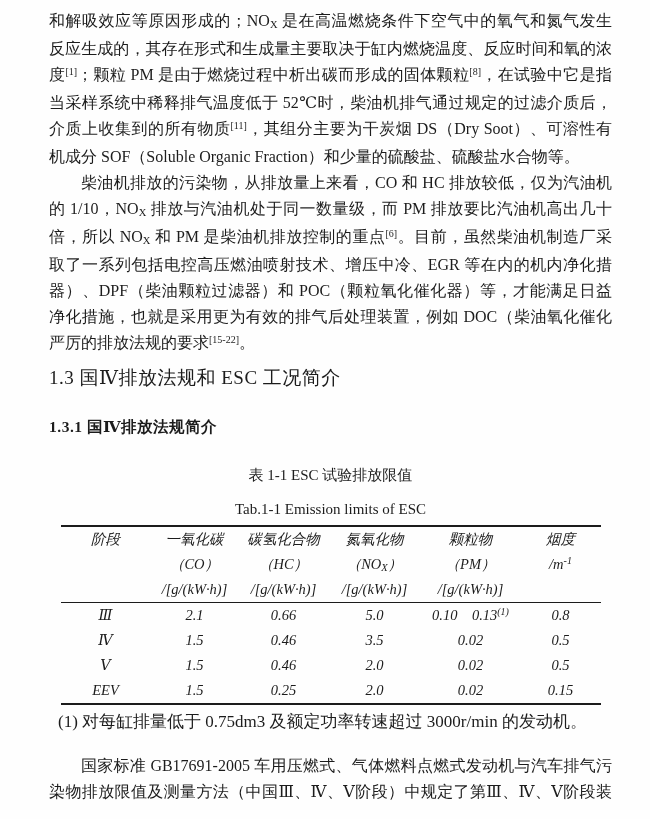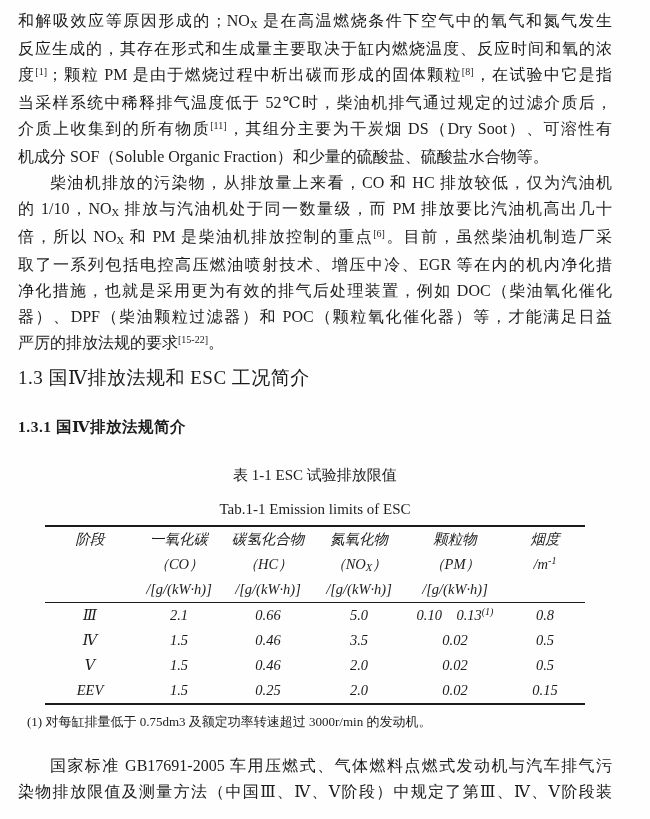--- a/index.html
+++ b/index.html
@@ -4,21 +4,21 @@
 <style>
   html,body{margin:0;padding:0;background:#e8e8e8;}
   .page{
     position:relative;
     width:650px;height:819px;
     margin:0 auto;
     background:#fefefe;
     color:#1c1c1c;
     font-family:"Liberation Serif","DejaVu Serif",serif;
     box-sizing:border-box;
-    padding:8px 38px 0 18px;
+    padding:8px 38px 0 49px;
     overflow:hidden;
   }
   .para{margin:0;}
   .line{
     font-size:16px;
     line-height:26px;
     text-align:justify;
     text-align-last:justify;
     text-justify:inter-character;
     white-space:nowrap0;
@@ -52,21 +52,21 @@
   table.limits th, table.limits td{
     font-weight:normal;
     text-align:center;
     font-size:14.5px;
     height:25px;
     padding:0;
     vertical-align:middle;
     font-style:italic;
   }
   .footnote{
-    font-size:13px;line-height:16px;
+    font-size:17px;line-height:16px;
     margin:9px 0 0 9px;
   }
   .bottom-para{margin-top:23px;}
 </style>
 </head>
 <body>
 
 <div class="page">
 
   <div class="para">
@@ -76,22 +76,22 @@
       <div class="line">当采样系统中稀释排气温度低于 52℃时，柴油机排气通过规定的过滤介质后，</div>
       <div class="line">介质上收集到的所有物质<span class="sp">[11]</span>，其组分主要为干炭烟 DS（Dry Soot）、可溶性有</div>
       <div class="line end">机成分 SOF（Soluble Organic Fraction）和少量的硫酸盐、硫酸盐水合物等。</div>
     </div>
 
   <div class="para">
       <div class="line indent">柴油机排放的污染物，从排放量上来看，CO 和 HC 排放较低，仅为汽油机</div>
       <div class="line">的 1/10，NO<span class="sb">X</span> 排放与汽油机处于同一数量级，而 PM 排放要比汽油机高出几十</div>
       <div class="line">倍，所以 NO<span class="sb">X</span> 和 PM 是柴油机排放控制的重点<span class="sp">[6]</span>。目前，虽然柴油机制造厂采</div>
       <div class="line">取了一系列包括电控高压燃油喷射技术、增压中冷、EGR 等在内的机内净化措</div>
+      <div class="line">器）、DPF（柴油颗粒过滤器）和 POC（颗粒氧化催化器）等，才能满足日益</div>
       <div class="line">净化措施，也就是采用更为有效的排气后处理装置，例如 DOC（柴油氧化催化</div>
-      <div class="line">器）、DPF（柴油颗粒过滤器）和 POC（颗粒氧化催化器）等，才能满足日益</div>
       <div class="line end">严厉的排放法规的要求<span class="sp">[15-22]</span>。</div>
     </div>
 
   <h2 class="sec">1.3 国Ⅳ排放法规和 ESC 工况简介</h2>
 
   <h3 class="subsec">1.3.1 国Ⅳ排放法规简介</h3>
 
   <div class="cap cap-zh">表 1-1 ESC 试验排放限值</div>
   <div class="cap cap-en">Tab.1-1 Emission limits of ESC</div>
 

